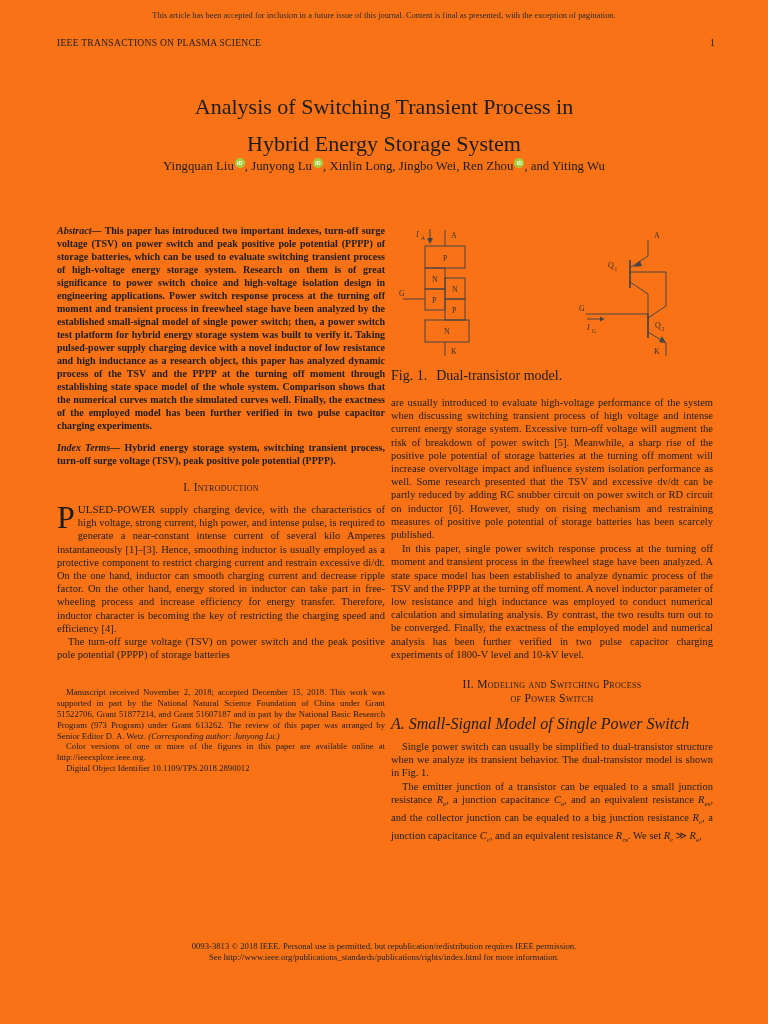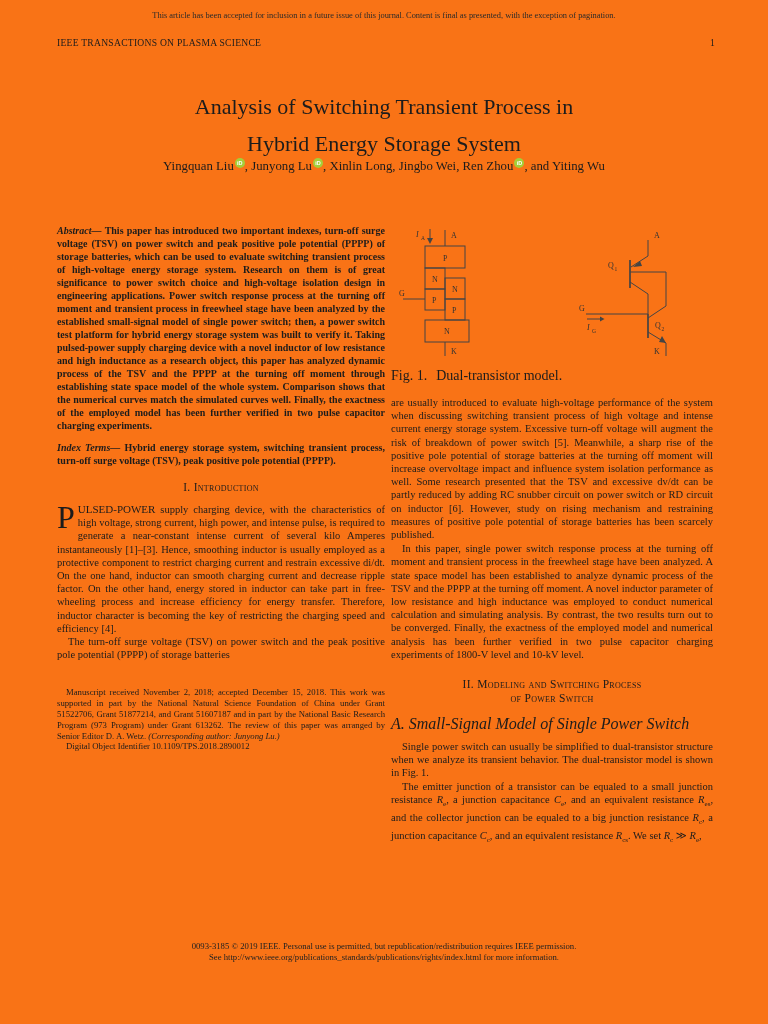--- a/index.html
+++ b/index.html
@@ -80,20 +80,21 @@
     <p class="abstract index-terms"><span class="lead">Index Terms— </span><span>Hybrid energy storage system, switching transient process, turn-off surge voltage (TSV), peak positive pole potential (PPPP).</span></p>
 
     <h2 class="sec">I. Introduction</h2>
 
     <p class="body"><span class="dropcap">P</span><span class="pcaps">ULSED-POWER</span><span> supply charging device, with the characteristics of high voltage, strong current, high power, and intense pulse, is required to generate a near-constant intense current of several kilo Amperes instantaneously [1]–[3]. Hence, smoothing inductor is usually employed as a protective component to restrict charging current and restrain excessive di/dt. On the one hand, inductor can smooth charging current and decrease ripple factor. On the other hand, energy stored in inductor can take part in free-wheeling process and increase efficiency for energy transfer. Therefore, inductor character is becoming the key of restricting the charging speed and efficiency [4].</span></p>
 
     <p class="body indent">The turn-off surge voltage (TSV) on power switch and the peak positive pole potential (PPPP) of storage batteries</p>
 
     <div class="footnote">
       <p><span>Manuscript received November 2, 2018; accepted December 15, 2018. This work was supported in part by the National Natural Science Foundation of China under Grant 51522706, Grant 51877214, and Grant 51607187 and in part by the National Basic Research Program (973 Program) under Grant 613262. The review of this paper was arranged by Senior Editor D. A. Wetz. </span><span class="fn-italic">(Corresponding author: Junyong Lu.)</span></p>
+      <p>Color versions of one or more of the figures in this paper are available online at http://ieeexplore.ieee.org.</p>
       <p>Digital Object Identifier 10.1109/TPS.2018.2890012</p>
     </div>
   </div>
 
   <div class="col col-right">
 
     <div class="figure">
       <svg width="135" height="132" viewBox="0 0 135 132">
         <line class="wire" x1="48" y1="4" x2="48" y2="20"></line>
         <line class="wire" x1="33" y1="3" x2="33" y2="13"></line>
@@ -154,17 +155,17 @@
     <h2 class="sec" style="margin-top:16px"><span>II. Modeling and Switching Process</span><br><span>of Power Switch</span></h2>
 
     <h3 class="subsec">A. Small-Signal Model of Single Power Switch</h3>
 
     <p class="body indent">Single power switch can usually be simplified to dual-transistor structure when we analyze its transient behavior. The dual-transistor model is shown in Fig. 1.</p>
 
     <p class="body indent"><span>The emitter junction of a transistor can be equaled to a small junction resistance </span><span class="var">R</span><sub class="sb">e</sub><span>, a junction capacitance </span><span class="var">C</span><sub class="sb">e</sub><span>, and an equivalent resistance </span><span class="var">R</span><sub class="sb">es</sub><span>, and the collector junction can be equaled to a big junction resistance </span><span class="var">R</span><sub class="sb">c</sub><span>, a junction capacitance </span><span class="var">C</span><sub class="sb">c</sub><span>, and an equivalent resistance </span><span class="var">R</span><sub class="sb">cs</sub><span>. We set </span><span class="var">R</span><sub class="sb">c</sub><span> ≫ </span><span class="var">R</span><sub class="sb">e</sub><span>,</span></p>
   </div>
 
   <div class="footer">
-    <div>0093-3185 © 2019 IEEE. Personal use is permitted, but republication/redistribution requires IEEE permission.</div>
+    <div>0093-3813 © 2018 IEEE. Personal use is permitted, but republication/redistribution requires IEEE permission.</div>
     <div>See http://www.ieee.org/publications_standards/publications/rights/index.html for more information.</div>
   </div>
 
 </div>
 
 </body></html>

